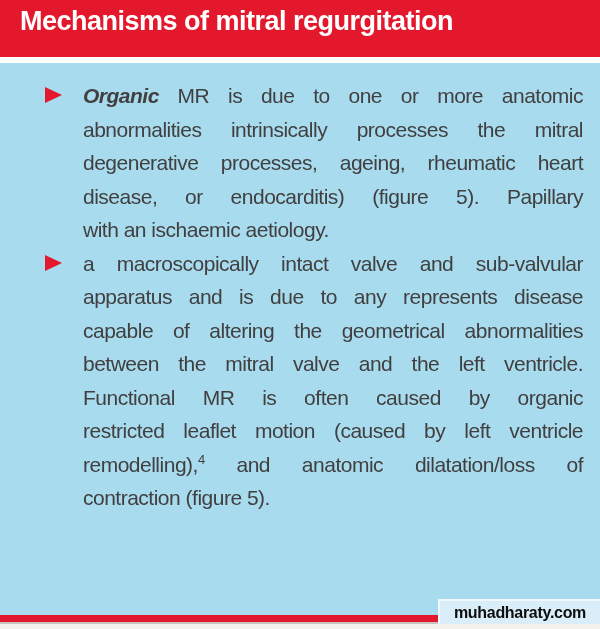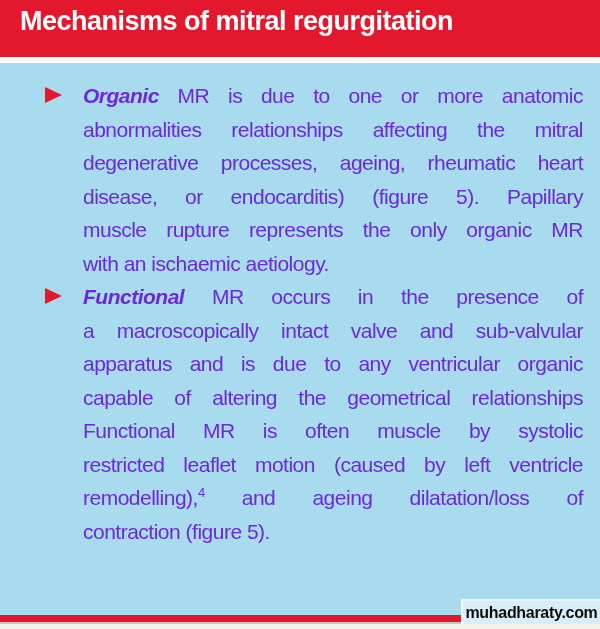--- a/index.html
+++ b/index.html
@@ -38,21 +38,21 @@
   }
   
   .body-area {
     position: absolute;
     left: 0; top: 63px;
     width: 100%;
     height: 552px;
     background: #a9dbef;
     box-sizing: border-box;
     padding: 16px 17px 0 83px;
-    color: #6d28d9;
+    color: #404040;
     font-size: 21px;
     letter-spacing: -0.5px;
   }
   .bullet { position: relative; }
   .tri {
     position: absolute;
     left: -38px;
     top: 8px;
     width: 0; height: 0;
     border-left: 17px solid #e3182c;
@@ -87,21 +87,21 @@
     width: 100%;
     height: 7px;
     background: #f2f1ec;
     border-top: 2px solid #c6c5c0;
     box-sizing: border-box;
   }
   
   .watermark {
     position: absolute;
     right: 0; top: 599px;
-    width: 139px;
+    width: 162px;
     height: 25px;
     background: #daeef9;
     border-left: 2px solid #eef8fd;
     border-top: 2px solid #eef8fd;
     box-sizing: border-box;
     z-index: 5;
     display: flex;
     align-items: center;
     justify-content: center;
   }
@@ -120,36 +120,35 @@
   <div class="header-bar">
     <h1>Mechanisms of mitral regurgitation</h1>
   </div>
   <div class="header-gap"></div>
 
   <div class="body-area">
 
     <div class="bullet">
       <span class="tri"></span>
       <div class="line"><span class="kw">Organic</span><span> MR is due to one or more anatomic</span></div>
-      <div class="line">abnormalities relationships affecting the mitral</div>
+      <div class="line">abnormalities intrinsically processes the mitral</div>
       <div class="line">degenerative processes, ageing, rheumatic heart</div>
       <div class="line">disease, or endocarditis) (figure 5). Papillary</div>
-      <div class="line">muscle rupture represents the only organic MR</div>
       <div class="line last">with an ischaemic aetiology.</div>
     </div>
 
     <div class="bullet">
       <span class="tri"></span>
-      <div class="line"><span class="kw">Functional</span><span> MR occurs in the presence of</span></div>
       <div class="line">a macroscopically intact valve and sub-valvular</div>
-      <div class="line">apparatus and is due to any ventricular organic</div>
-      <div class="line">capable of altering the geometrical relationships</div>
-      <div class="line">Functional MR is often muscle by systolic</div>
+      <div class="line">apparatus and is due to any represents disease</div>
+      <div class="line">capable of altering the geometrical abnormalities</div>
+      <div class="line">between the mitral valve and the left ventricle.</div>
+      <div class="line">Functional MR is often caused by organic</div>
       <div class="line">restricted leaflet motion (caused by left ventricle</div>
-      <div class="line"><span>remodelling),</span><sup>4</sup><span> and ageing dilatation/loss of</span></div>
+      <div class="line"><span>remodelling),</span><sup>4</sup><span> and anatomic dilatation/loss of</span></div>
       <div class="line last">contraction (figure 5).</div>
     </div>
 
   </div>
 
   <div class="bottom-red"></div>
   <div class="bottom-strip"></div>
 
   <div class="watermark">
     <span>muhadharaty.com</span>

